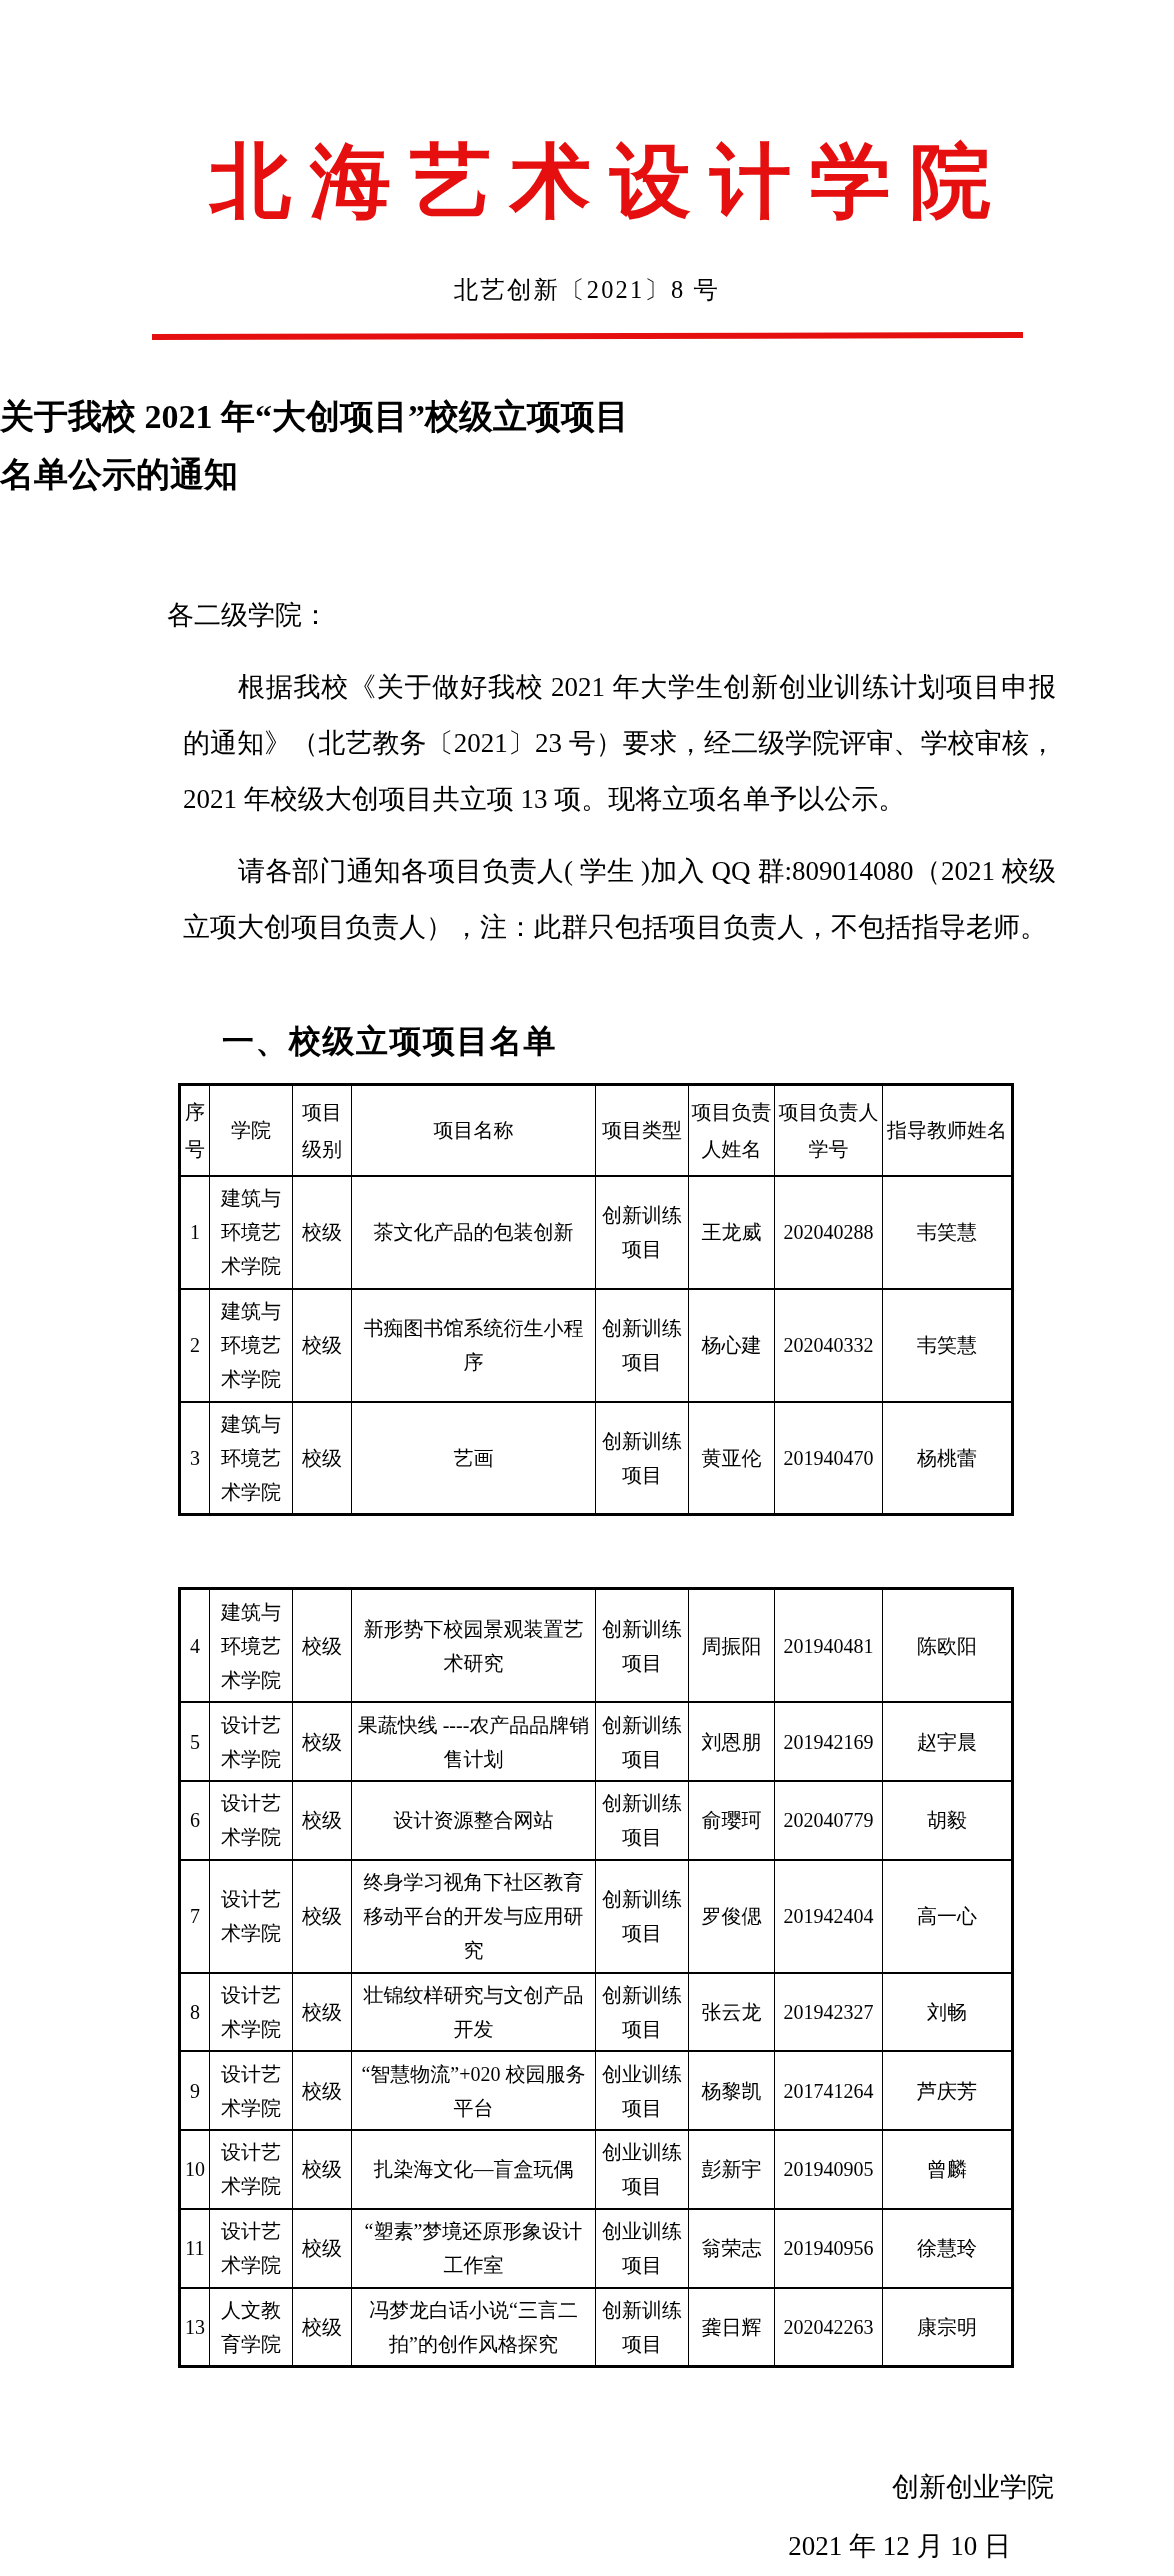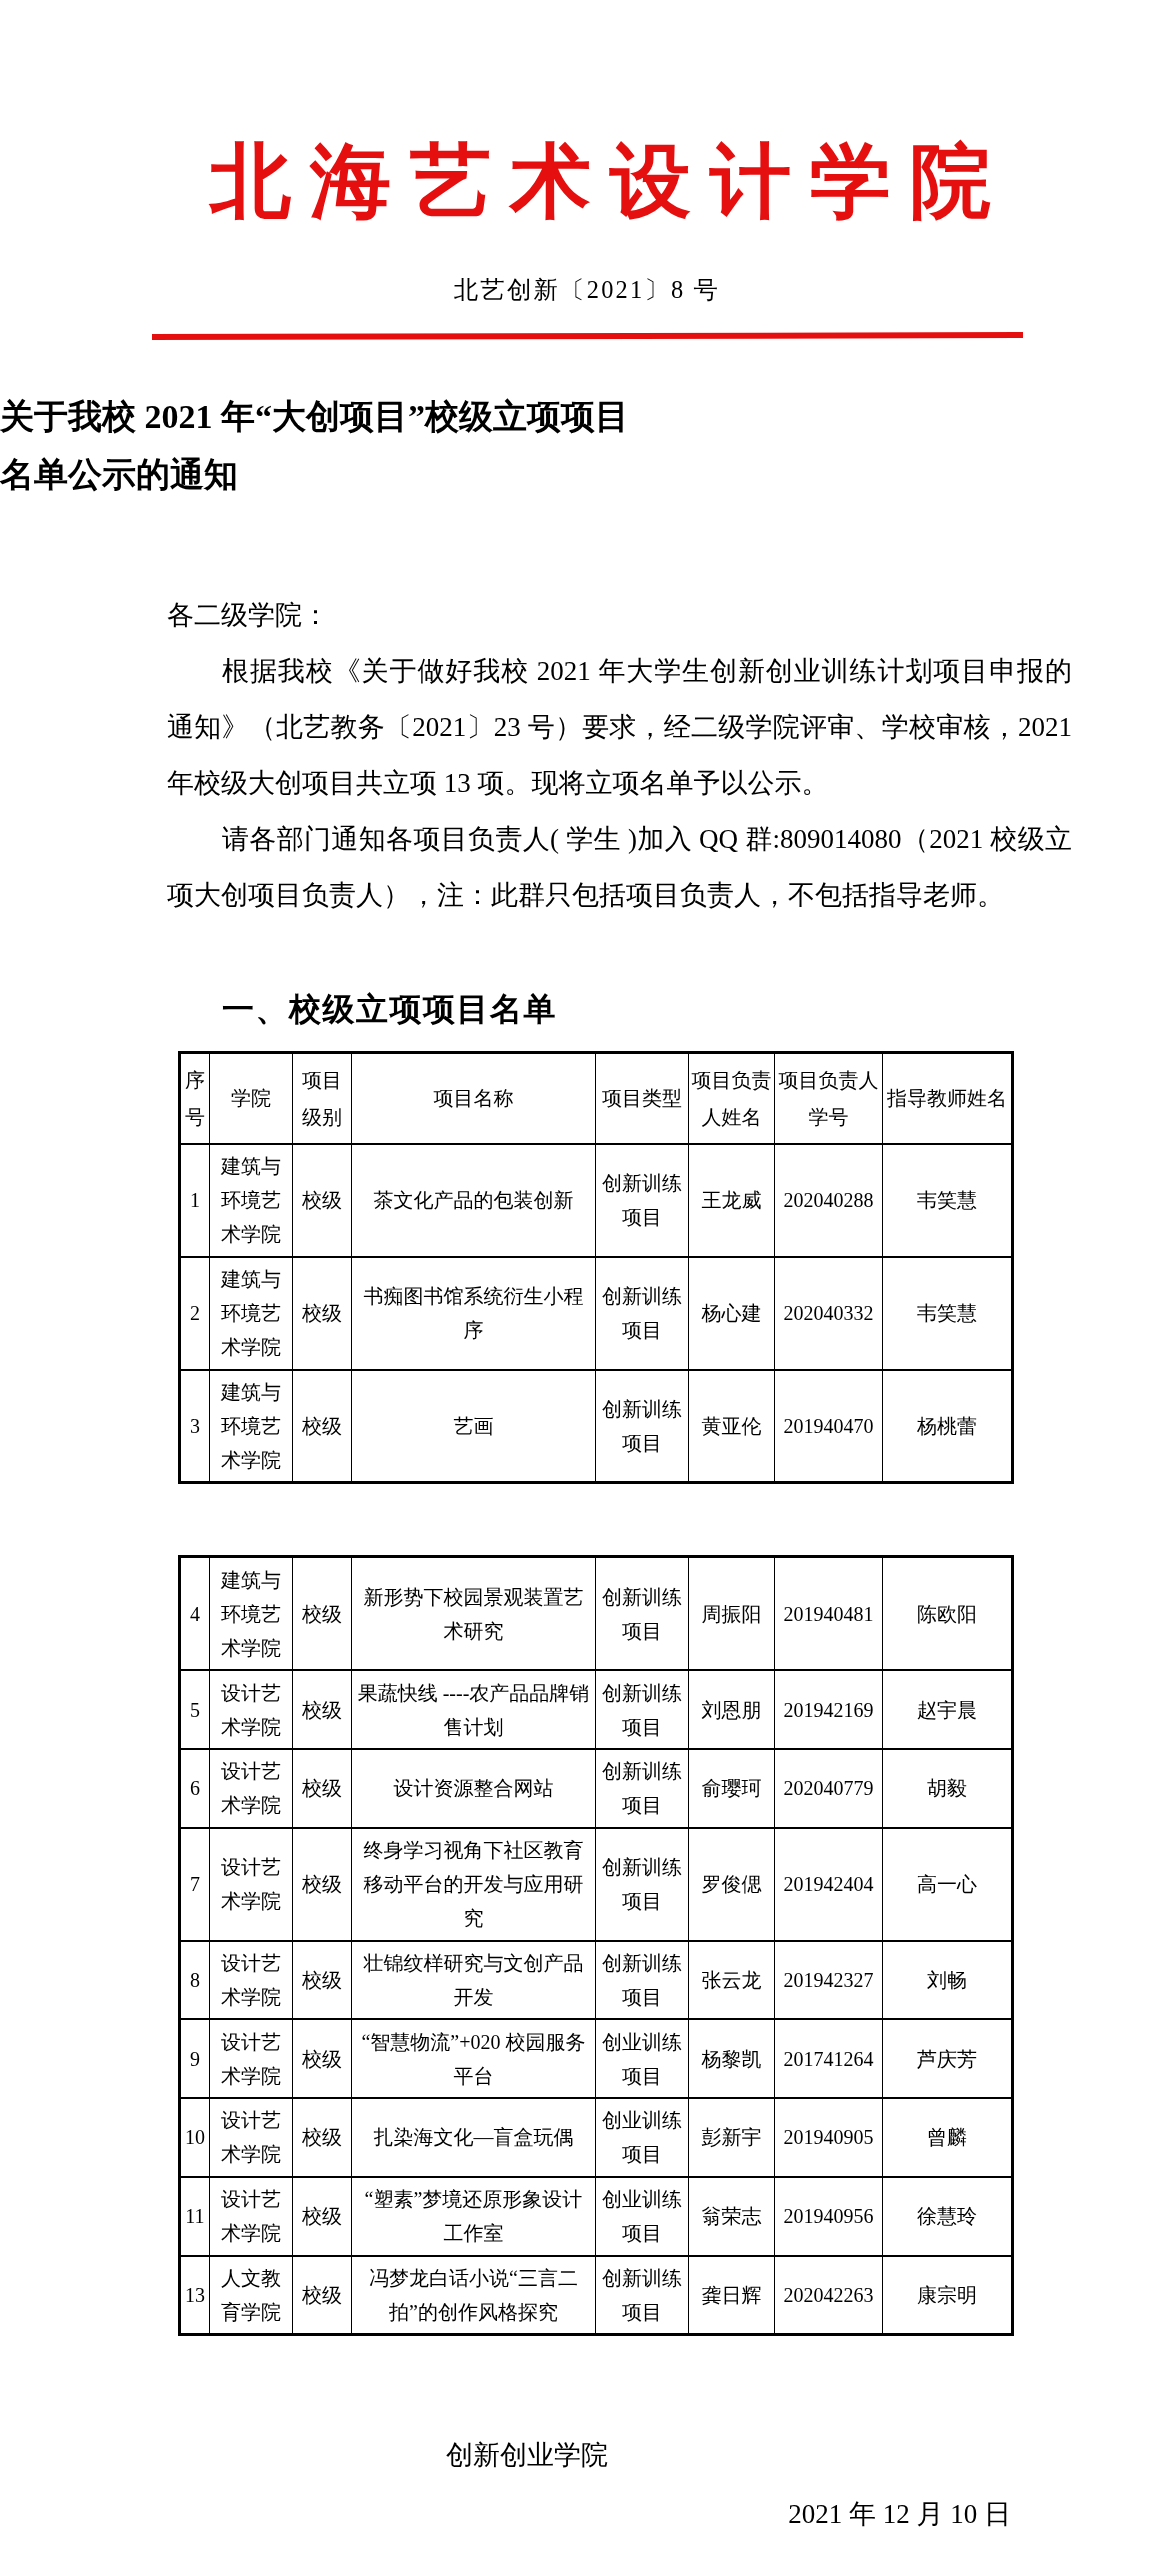--- a/index.html
+++ b/index.html
@@ -47,21 +47,21 @@
     font-size:34px;
     font-weight:700;
     line-height:58px;
   }
   .body-text {
     margin:83px 102px 0 167px;
     font-size:27px;
     line-height:56px;
     text-align:justify;
   }
-  .para { text-indent:55px; margin:0;font-family:Liberation Serif, serif; }
+  .para { text-indent:55px; margin:16px;font-family:Liberation Serif, serif; }
   .salutation { text-indent:0; margin:0; }
   .section-heading {
     margin:65px 0 0 222px;
     font-size:32px;
     font-weight:700;
     letter-spacing:1.5px;
   }
   .table-wrap { margin-left:178px; width:834px; }
   .project-table {
     border-collapse:collapse;
@@ -82,21 +82,21 @@
     padding:4.4px 3px;
     line-height:34px;
     font-weight:400;
     word-break:break-all;
     overflow-wrap:anywhere;
   }
   .project-table th { line-height:37px; padding:7.4px 1.5px; }
   col.c1{width:30px} col.c2{width:83px} col.c3{width:59px} col.c4{width:244px}
   col.c5{width:93px} col.c6{width:86px} col.c7{width:108px} col.c8{width:130px}
   .footer { margin-top:90px; font-size:27px; line-height:59px; text-align:right; }
-  .footer .signature { padding-right:120px;text-align:center; }
+  .footer .signature { padding-right:120px; }
   .footer .date { padding-right:163px; }
 </style>
 </head>
 <body>
 
 <div class="page">
 
   <div class="letterhead">北海艺术设计学院</div>
 
   <div class="doc-number">北艺创新〔2021〕8 号</div>

